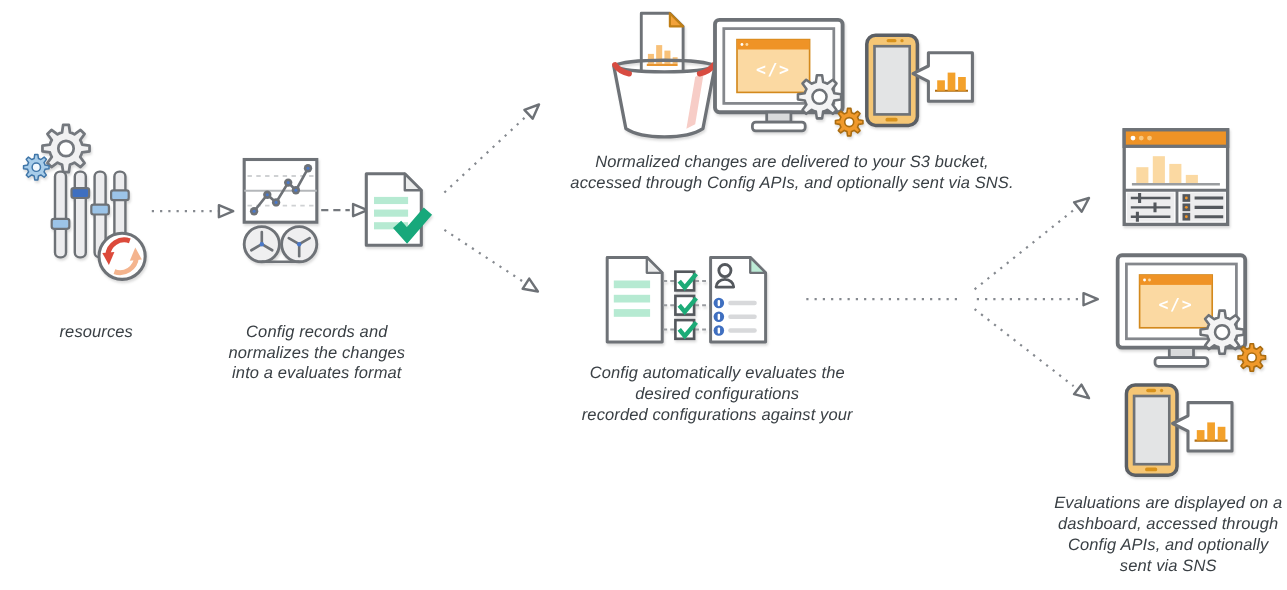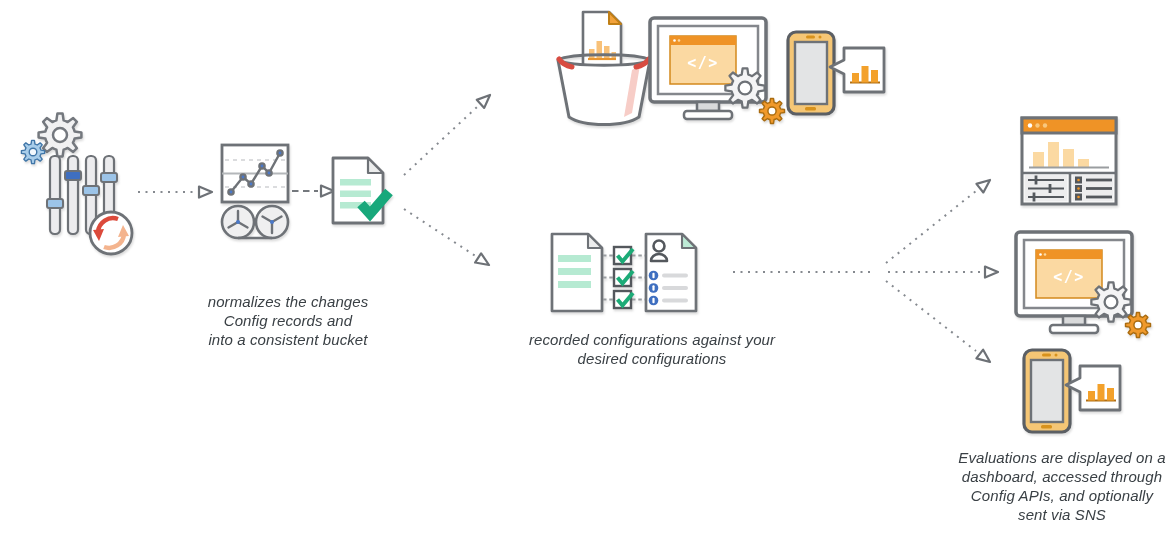--- a/index.html
+++ b/index.html
@@ -273,32 +273,38 @@
 
   <svg class="icon" style="left:1014px;top:230px" width="140" height="112" viewBox="0 0 140 112">
     <use href="#ic-monitor" width="140" height="112"></use>
   </svg>
 
   <svg class="icon" style="left:1022px;top:348px" width="104" height="88" viewBox="0 0 104 88">
     <use href="#ic-phone" width="104" height="88"></use>
   </svg>
 
   <div class="caption" style="left:0px;top:292px;width:175px">
+    <div>resources</div>
   </div>
 
   <div class="caption" style="left:193px;top:292px;width:190px">
+    <div>Config records and</div>
     <div>normalizes the changes</div>
-    <div>Config records and</div>
-    <div>into a consistent bucket</div>
-  </div>
-
+    <div>into a evaluates format</div>
+  </div>
+
+  <div class="caption" style="left:510px;top:138px;width:420px">
+    <div>Normalized changes are delivered to your S3 bucket,</div>
+    <div>accessed through Config APIs, and optionally sent via SNS.</div>
+  </div>
 
   <div class="caption" style="left:487px;top:330px;width:330px">
+    <div>Config automatically evaluates the</div>
+    <div>desired configurations</div>
     <div>recorded configurations against your</div>
-    <div>desired configurations</div>
   </div>
 
   <div class="caption" style="left:948px;top:448px;width:228px">
     <div>Evaluations are displayed on a</div>
     <div>dashboard, accessed through</div>
     <div>Config APIs, and optionally</div>
     <div>sent via SNS</div>
   </div>
 
 </div>

